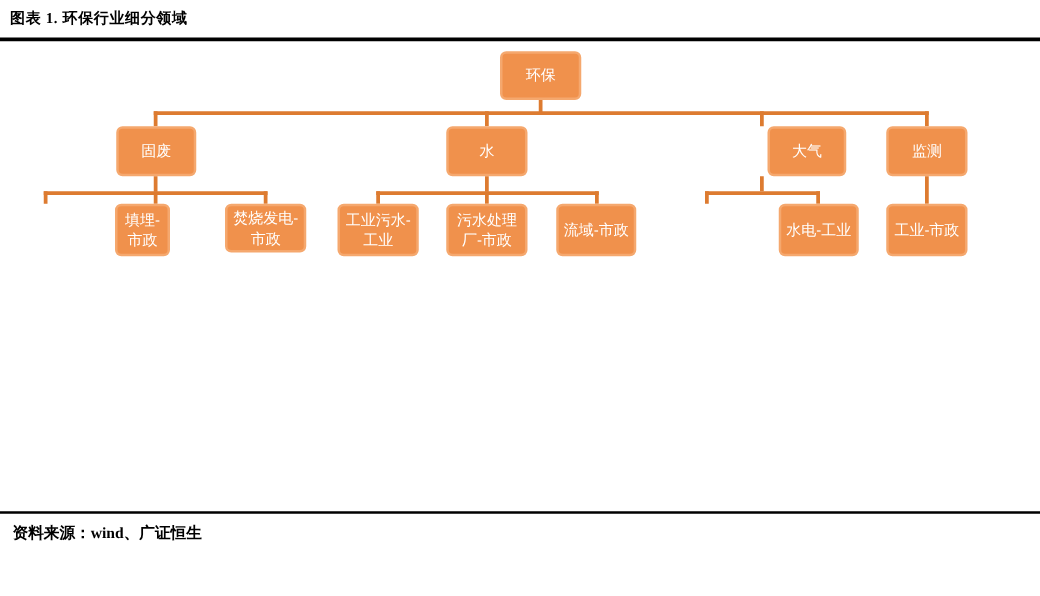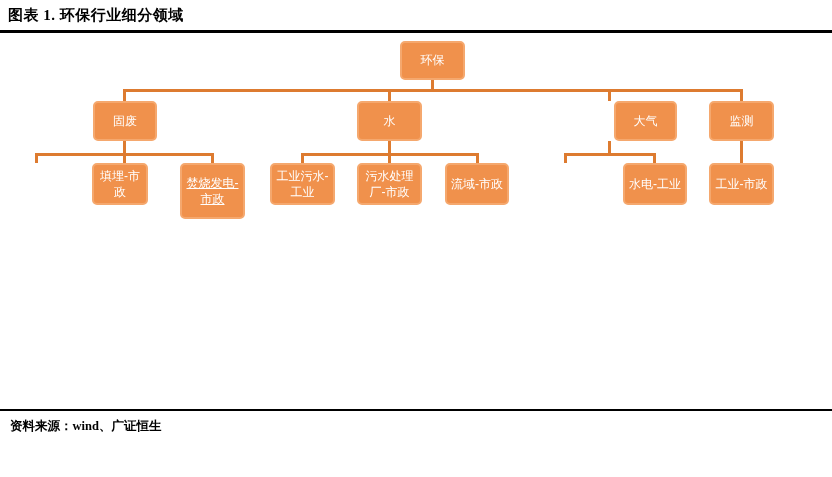--- a/index.html
+++ b/index.html
@@ -14,21 +14,21 @@
     height: 477px;
     background: #ffffff;
     overflow: hidden;
   }
   .figure-title {
     position: absolute;
     left: 8px;
     top: 6px;
     font-family: "Liberation Serif", "DejaVu Serif", serif;
     font-weight: bold;
-    font-size: 15px;
+    font-size: 12px;
     color: #000000;
     letter-spacing: 0.5px;
     white-space: nowrap;
   }
   .rule {
     position: absolute;
     left: 0;
     width: 832px;
     background: var(--rule, #000000);
   }
@@ -107,22 +107,22 @@
     <div class="conn" style="left:388px; top:153px; width:3px; height:10px;"></div>
     <div class="conn" style="left:476px; top:153px; width:3px; height:10px;"></div>
 
     <div class="conn" style="left:608px; top:141px; width:3px; height:12px;"></div>
     <div class="conn" style="left:564px; top:153px; width:92px; height:3px;"></div>
     <div class="conn" style="left:564px; top:153px; width:3px; height:10px;"></div>
     <div class="conn" style="left:653px; top:153px; width:3px; height:10px;"></div>
 
     <div class="conn" style="left:740px; top:141px; width:3px; height:22px;"></div>
 
-    <div class="node" style="left:92px; top:163px; width:56px; height:42px;">填埋-市政</div>
-    <div class="node" style="left:180px; top:163px; width:65px; height:56px;text-decoration:underline;">焚烧发电-市政</div>
+    <div class="node" style="left:92px; top:163px; width:44px; height:42px;">填埋-市政</div>
+    <div class="node" style="left:180px; top:163px; width:65px; height:39px;">焚烧发电-市政</div>
 
     <div class="node" style="left:270px; top:163px; width:65px; height:42px;">工业污水-工业</div>
     <div class="node" style="left:357px; top:163px; width:65px; height:42px;">污水处理厂-市政</div>
     <div class="node" style="left:445px; top:163px; width:64px; height:42px;">流域-市政</div>
 
     <div class="node" style="left:623px; top:163px; width:64px; height:42px;">水电-工业</div>
 
     <div class="node" style="left:709px; top:163px; width:65px; height:42px;">工业-市政</div>
 
   </div>

